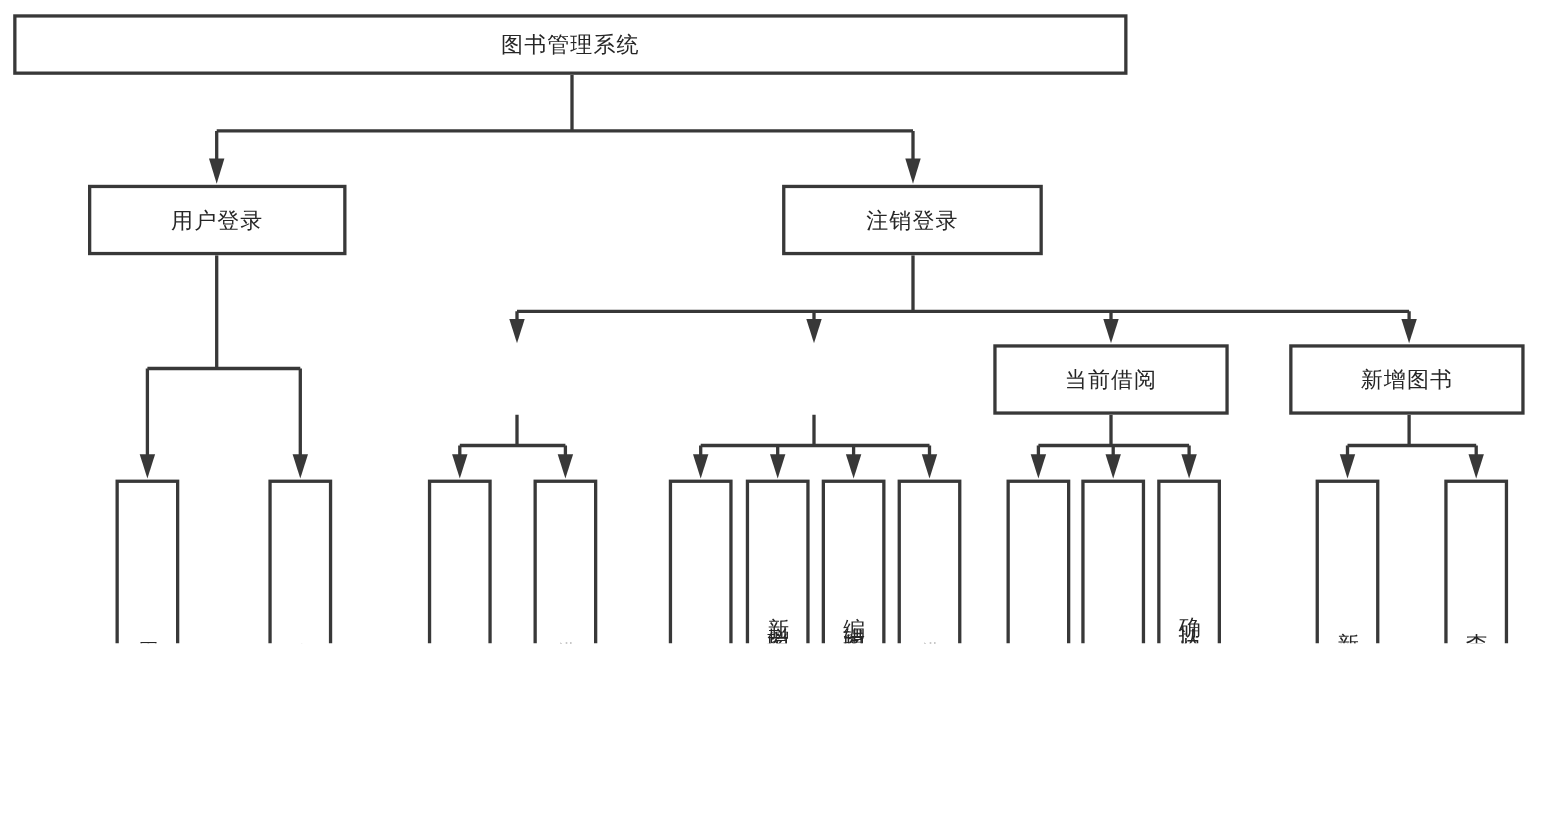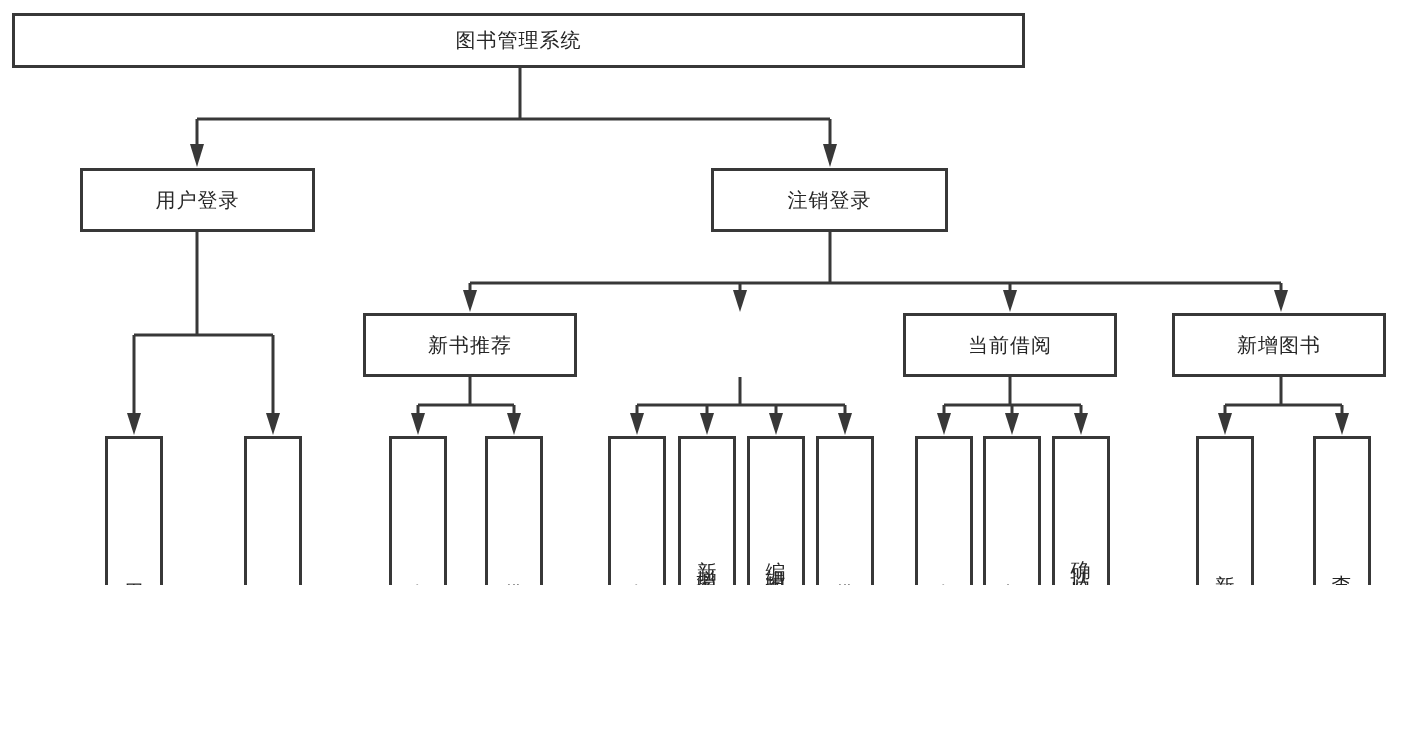--- a/index.html
+++ b/index.html
@@ -84,21 +84,20 @@
     <polygon points="1074,413 1088,413 1081,435"></polygon>
     <polygon points="1218,413 1232,413 1225,435"></polygon>
     <polygon points="1335,413 1349,413 1342,435"></polygon>
   </svg>
 
   <div class="node" style="left:12px;top:13px;width:1013px;height:55px;">图书管理系统</div>
 
   <div class="node" style="left:80px;top:168px;width:235px;height:64px;">用户登录</div>
   <div class="node" style="left:711px;top:168px;width:237px;height:64px;">注销登录</div>
 
-  <div class="node" style="left:363px;top:313px;width:214px;height:64px;">新书推荐</div>
   <div class="node" style="left:903px;top:313px;width:214px;height:64px;">当前借阅</div>
   <div class="node" style="left:1172px;top:313px;width:214px;height:64px;">新增图书</div>
 
   <div class="node leaf" style="left:105px;top:436px;width:58px;height:299px;">
     <span>用户登录</span>
   </div>
   <div class="node leaf" style="left:244px;top:436px;width:58px;height:299px;">
     <span>注销登录</span>
   </div>
 

